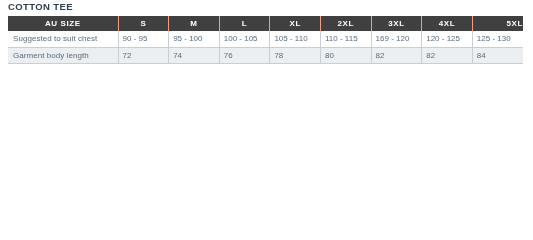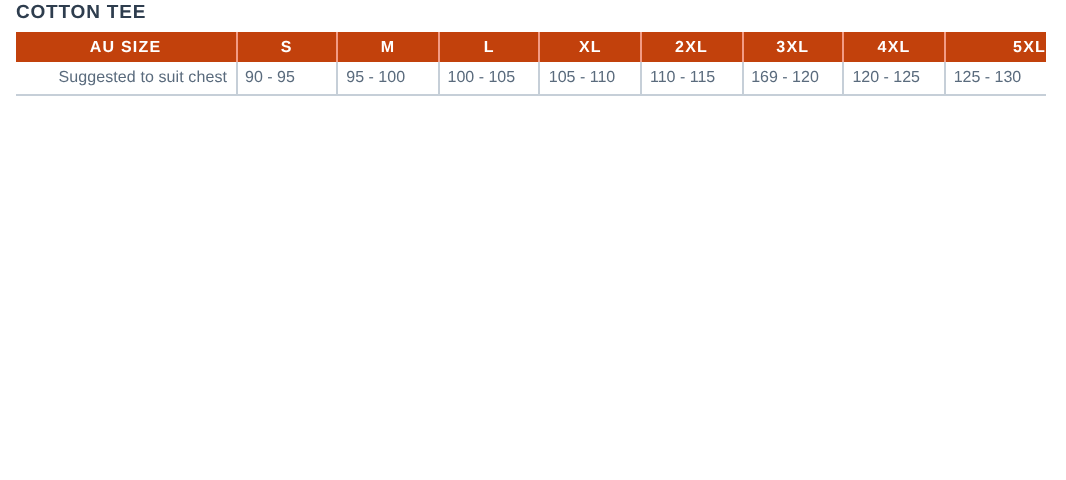--- a/index.html
+++ b/index.html
@@ -35,21 +35,21 @@
     left: 8px;
     top: 16px;
     width: 515px;
     border-collapse: collapse;
     table-layout: fixed;
   }
   .size-table col.label-col { width: 110px; }
   .size-table col.size-col  { width: 50.6px; }
 
   .size-table thead th {
-    background: #c2410c;
+    background: #404040;
     color: #ffffff;
     font-size: 8px;
     font-weight: bold;
     letter-spacing: 0.6px;
     text-align: center;
     height: 15px;
     padding: 0;
     border-right: 1px solid #f3apple;
     border-right: 1px solid #f39b84;
     box-sizing: border-box;
@@ -62,21 +62,21 @@
     height: 16px;
     padding: 0 4px;
     border-right: 1px solid #c6cfd8;
     border-bottom: 1px solid #c6cfd8;
     box-sizing: border-box;
     white-space: nowrap;
     overflow: hidden;
   }
   .size-table tbody td:last-child { border-right: none; }
   .size-table tbody td.rowlabel {
-    text-align: right;
+    text-align: left;
     padding-left: 5px;
     letter-spacing: 0.05px;
   }
   .size-table tbody tr.shaded td {
     background: #eceff1;
   }
   .size-table tbody tr.plain td {
     background: #ffffff;
   }
 </style>
@@ -117,16 +117,27 @@
         <td class="rowlabel">Suggested to suit chest</td>
         <td>90 - 95</td>
         <td>95 - 100</td>
         <td>100 - 105</td>
         <td>105 - 110</td>
         <td>110 - 115</td>
         <td>169 - 120</td>
         <td>120 - 125</td>
         <td>125 - 130</td>
       </tr>
+      <tr class="shaded">
+        <td class="rowlabel">Garment body length</td>
+        <td>72</td>
+        <td>74</td>
+        <td>76</td>
+        <td>78</td>
+        <td>80</td>
+        <td>82</td>
+        <td>82</td>
+        <td>84</td>
+      </tr>
     </tbody>
   </table>
 
 </div>
 
 </body></html>

